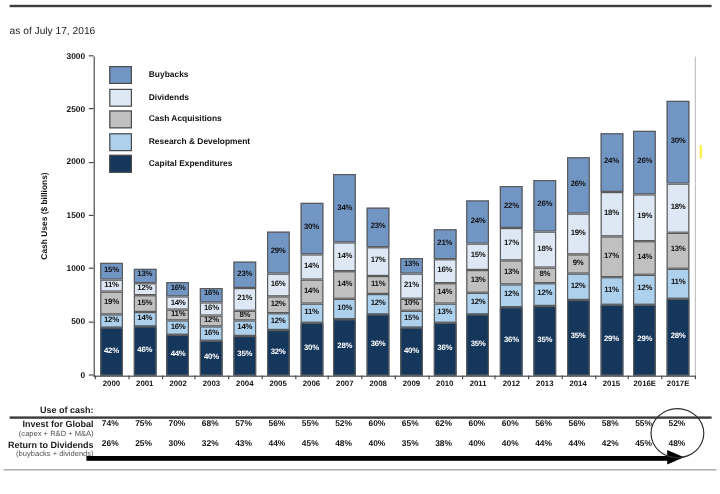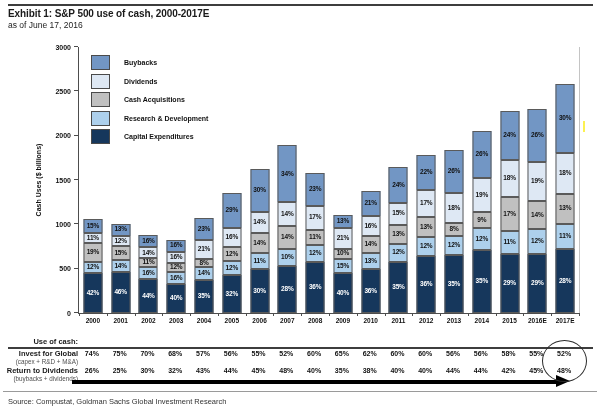--- a/index.html
+++ b/index.html
@@ -49,22 +49,21 @@
   }
   .bottom-rule{position:absolute;left:3px;top:391px;width:594px;height:1px;background:#9a9a9a;}
   .source{position:absolute;left:8px;top:397px;font-size:7.5px;color:#333;}
   .caret{position:absolute;left:583px;top:121px;width:2px;height:11px;background:#FCF151;}
 </style>
 </head>
 <body>
 
 <div class="page">
   <div class="top-rule"></div>
-  <div class="title">Exhibit 1: S&amp;P 500 use of cash, 2000-2017E</div>
-  <div class="subtitle">as of June 17, 2016</div>
+  <div class="subtitle">as of July 17, 2016</div>
 
   <div class="ylabel">Cash Uses ($ billions)</div>
 
   <div class="plot">
     <div class="legend">
         <div class="legend-item" style="top: 0px;">
           <div class="legend-swatch" style="background: rgb(114, 150, 196);"></div>
           <span class="legend-label">Buybacks</span>
         </div>
         <div class="legend-item" style="top: 18.6px;">
@@ -489,15 +488,14 @@
         <div class="tbl-value" style="left: 508.556px; top: 366.5px;">42%</div>
         <div class="tbl-value" style="left: 536.333px; top: 366.5px;">45%</div>
         <div class="tbl-value" style="left: 564.111px; top: 366.5px;">48%</div>
       </div>
     <div class="arrow-line"></div>
     <div class="arrow-head"></div>
     <div class="highlight-ellipse"></div>
   </div>
 
   <div class="bottom-rule"></div>
-  <div class="source">Source: Compustat, Goldman Sachs Global Investment Research</div>
   <div class="caret"></div>
 </div>
 
 </body></html>

